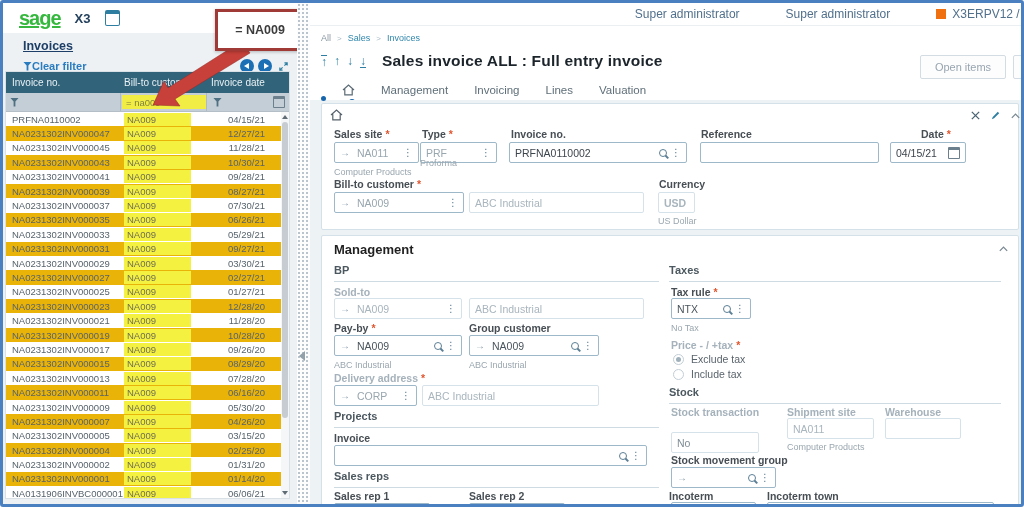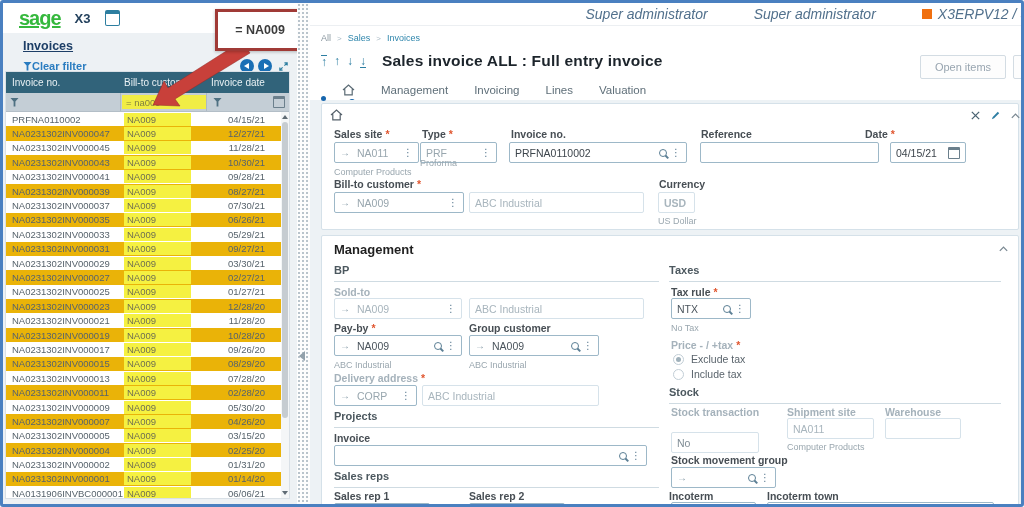--- a/index.html
+++ b/index.html
@@ -49,21 +49,21 @@
   
   .callout{position:absolute;left:212px;top:6px;width:84px;height:36px;background:#fff;border:3px solid #a03a36;z-index:6;display:flex;align-items:center;justify-content:center;font-size:12.5px;font-weight:bold;color:#3c3c3c;box-shadow:0 1px 3px rgba(0,0,0,.25);}
   .callout-arrow{position:absolute;left:0;top:0;z-index:5;pointer-events:none;}
 
   
   .splitter{position:absolute;left:294px;top:0;width:13px;height:501px;background:#fdfdfd;background-image:radial-gradient(#b9c4cc 0.8px,transparent 0.9px);background-size:4px 4px;}
   .split-handle{position:absolute;left:2px;top:348px;width:0;height:0;border-top:5px solid transparent;border-bottom:5px solid transparent;border-right:6px solid #93a1ab;cursor:pointer;}
 
   
   .right-panel{position:absolute;left:307px;top:0;width:711px;height:501px;background:#fff;overflow:hidden;}
-  .userbar{height:22px;display:flex;align-items:center;justify-content:flex-end;gap:46px;font-size:14px;color:#51708c;border-bottom:1px solid #eceff2;white-space:nowrap;font-style:italic;}
+  .userbar{height:22px;display:flex;align-items:center;justify-content:flex-end;gap:46px;font-size:12px;color:#51708c;border-bottom:1px solid #eceff2;white-space:nowrap;}
   .endpoint{display:flex;align-items:center;gap:6px;margin-right:-18px;}
   .orange-sq{width:10px;height:10px;background:#f07010;display:inline-block;flex:0 0 auto;}
   .breadcrumb{padding:7px 0 0 11px;font-size:9px;color:#8a97a0;display:flex;gap:6px;align-items:center;}
   .breadcrumb .sep{color:#a9bac4;font-size:8px;}
   .breadcrumb .link{color:#2f86ac;cursor:pointer;}
   .title-row{display:flex;align-items:center;padding:5px 0 0 11px;height:26px;}
   .navarrows{display:flex;gap:7px;color:#2d7ea2;font-size:12px;align-items:center;}
   .navarrows span{cursor:pointer;line-height:1;}
   .navarrows .bar-top{border-top:1.5px solid #2d7ea2;}
   .navarrows .bar-bottom{border-bottom:1.5px solid #2d7ea2;}
@@ -256,21 +256,21 @@
 
   <div class="trow">
     <span class="c1 c-no">NA0231302INV000013</span>
     <span class="c2 c-cust"><span class="hl">NA009</span></span>
     <span class="c3 c-date">07/28/20</span>
   </div>
 
   <div class="trow alt">
     <span class="c1 c-no">NA0231302INV000011</span>
     <span class="c2 c-cust"><span class="hl">NA009</span></span>
-    <span class="c3 c-date">02/28/20</span>
+    <span class="c3 c-date">06/16/20</span>
   </div>
 
   <div class="trow">
     <span class="c1 c-no">NA0231302INV000009</span>
     <span class="c2 c-cust"><span class="hl">NA009</span></span>
     <span class="c3 c-date">05/30/20</span>
   </div>
 
   <div class="trow alt">
     <span class="c1 c-no">NA0231302INV000007</span>
@@ -414,21 +414,21 @@
           <span class="val" style="color:#3d454c;">PRFNA0110002</span>
           <span class="mag"></span>
           <span class="kebab">⋮</span>
         </div>
 
         <span class="lbl" style="left:379px;top:24px;">Reference</span>
         <div class="fld" style="left:378px;top:38px;width:179px;">
           <span class="val"></span>
         </div>
 
-        <span class="lbl" style="left:543px;top:24px;"><span>Date</span><span class="req">*</span></span>
+        <span class="lbl" style="left:599px;top:24px;"><span>Date</span><span class="req">*</span></span>
         <div class="fld" style="left:568px;top:38px;width:76px;">
           <span class="val" style="color:#3d454c;">04/15/21</span>
           <span class="cal-sm"></span>
         </div>
 
         <span class="lbl" style="left:12px;top:74px;"><span>Bill-to customer</span><span class="req">*</span></span>
         <div class="fld" style="left:12px;top:88px;width:130px;">
           <span class="pre">→</span>
           <span class="val" style="color:#98a6ae;">NA009</span>
           <span class="kebab">⋮</span>

